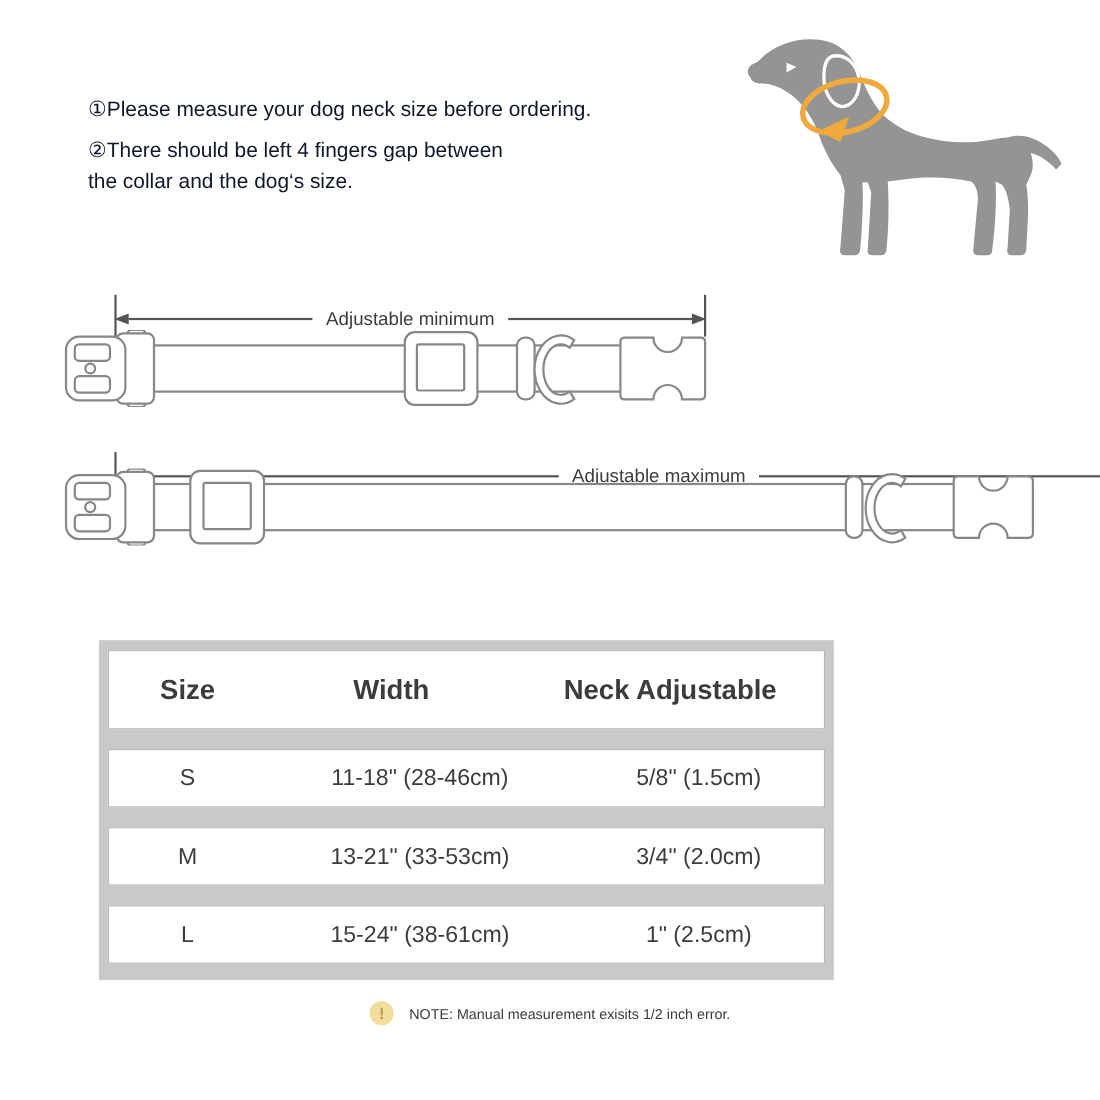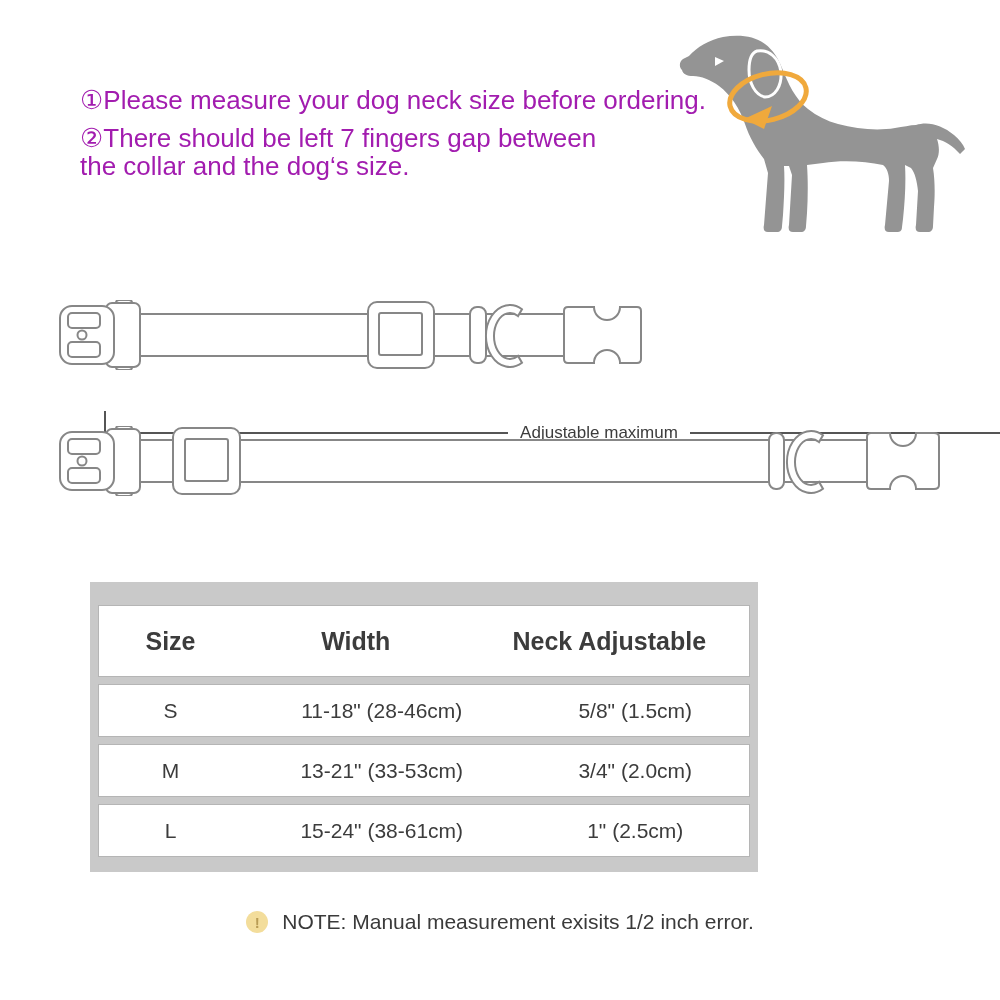--- a/index.html
+++ b/index.html
@@ -1,21 +1,21 @@
 <!DOCTYPE html>
 <html><head>
 <meta charset="utf-8">
 <style>
   * { margin:0; padding:0; box-sizing:border-box; }
   html,body { background:#ffffff; }
   body { font-family:"Liberation Sans","DejaVu Sans",sans-serif; color:#3c3c3c; }
   .page { position:relative; width:1000px; height:1000px; background:#fff; overflow:hidden; }
 
   
-  .instructions { position:absolute; left:80px; top:86px; font-size:26px; line-height:28px; color:#a21caf; }
+  .instructions { position:absolute; left:80px; top:86px; font-size:19px; line-height:28px; color:#0f172a; }
   .instructions p + p { margin-top:10px; }
 
   
   .dog-wrap { position:absolute; left:645px; top:25px; width:325px; height:222px; }
 
   
   .dim { position:absolute; display:flex; align-items:center; height:22px; font-size:17px; color:#3c3c3c; }
   .dim .line { flex:1; border-top:2px solid #555; }
   .dim .label { padding:0 12px; white-space:nowrap; }
   .dim .ah { width:0; height:0; border-top:5px solid transparent; border-bottom:5px solid transparent; }
@@ -25,42 +25,42 @@
   .dim .ext-l { left:0; } .dim .ext-r { right:0; }
   .dim-min { left:104px; top:279px; width:538px; }
   .dim-max { left:104px; top:422px; width:990px; }
 
   .collar { position:absolute; }
   .collar-min { left:58px; top:300px; }
   .collar-max { left:58px; top:426px; }
 
   
   .size-table { position:absolute; left:90px; top:582px; width:668px; background:#c9c9c9;
-                padding:23px 8px 15px; display:flex; flex-direction:column; gap:7px; }
+                padding:9px 8px 15px; display:flex; flex-direction:column; gap:18px; }
   .trow { background:#fff; border:1px solid #b5b5b5; display:flex; align-items:center; height:53px; font-size:21px; }
   .trow.thead { height:72px; font-weight:bold; font-size:25px; }
   .tcell { text-align:center; }
   .c1 { width:22%; } .c2 { width:43%; } .c3 { width:35%; }
 
   
   .note { position:absolute; left:0; right:0; top:910px; display:flex; justify-content:center; align-items:center; gap:14px; }
   .note-icon { width:22px; height:22px; border-radius:50%; background:#f3dd9b; color:#b99c55;
                font-weight:bold; font-size:15px; display:flex; align-items:center; justify-content:center; flex:0 0 auto; }
-  .note-text { font-size:21px; color:#3a3a3a; }
+  .note-text { font-size:13px; color:#3a3a3a; }
 
   svg { display:block; }
 </style>
 </head>
 <body>
 
 <div class="page">
 
   <div class="instructions">
     <p>①Please measure your dog neck size before ordering.</p>
-    <p><span>②There should be left 7 fingers gap between</span><br>
+    <p><span>②There should be left 4 fingers gap between</span><br>
       <span>the collar and the dog‘s size.</span></p>
   </div>
 
   <div class="dog-wrap">
     <svg width="325" height="222" viewBox="0 0 325 222">
       <path fill="#949494" d="M37,45 C34,42 34,37 38,34 L44,31 C52,22 64,15 78,12 C94,9 110,11 120,19
         C128,25 133,33 137,43 C143,58 150,74 163,84 C172,91 182,96 193,99 C212,104 232,106 250,103
         C258,102 265,100 271,100 C283,96 297,100 309,110 C314,114 318,119 320,124 L315,129
         C308,121 300,116 292,114 C294,120 295,128 292,134 L288,143
         C290,155 290,170 289,182 L288,201 C288,205 286,207 283,207 L275,207 C271,207 270,204 271,200
@@ -75,20 +75,29 @@
       <path fill="#ffffff" d="M70,32 L79,36 L70,41 Z"></path>
       <g>
         <g transform="rotate(-14 123 72)">
           <ellipse cx="123" cy="72" rx="39" ry="23" fill="none" stroke="#f0a93c" stroke-width="5"></ellipse>
         </g>
         <path fill="#f0a93c" d="M99,94 L127,81 L119,104 Z"></path>
       </g>
     </svg>
   </div>
 
+  <div class="dim dim-min">
+    <span class="ext ext-l"></span>
+    <span class="ah ah-left"></span>
+    <span class="line"></span>
+    <span class="label">Adjustable minimum</span>
+    <span class="line"></span>
+    <span class="ah ah-right"></span>
+    <span class="ext ext-r"></span>
+  </div>
 
   <div class="collar collar-min">
     <svg width="585" height="70" viewBox="0 0 585 70" fill="#ffffff" stroke="#878787" stroke-width="2">
       <rect x="72" y="14" width="440" height="42"></rect>
       <g>
         <rect x="58" y="0" width="16" height="9" rx="3"></rect>
         <rect x="58" y="61" width="16" height="9" rx="3"></rect>
         <rect x="48" y="3" width="34" height="64" rx="6"></rect>
         <rect x="2" y="6" width="54" height="58" rx="12"></rect>
         <rect x="10" y="13" width="32" height="15" rx="4"></rect>

